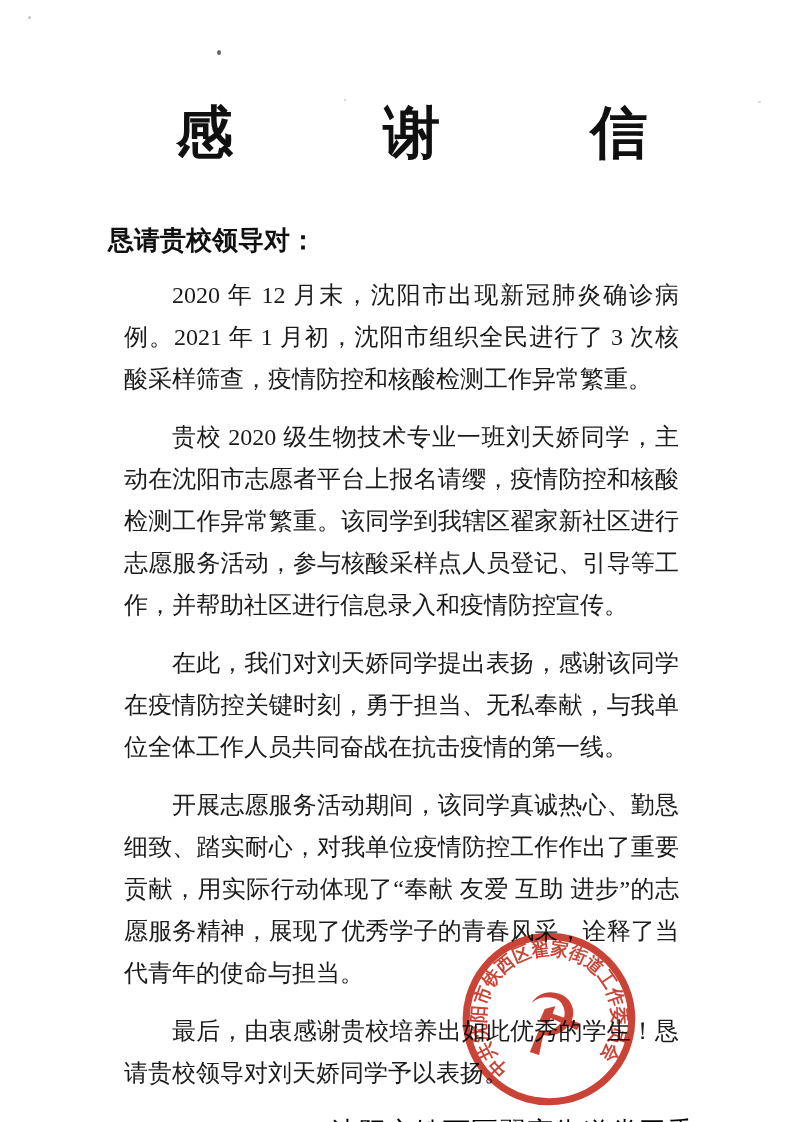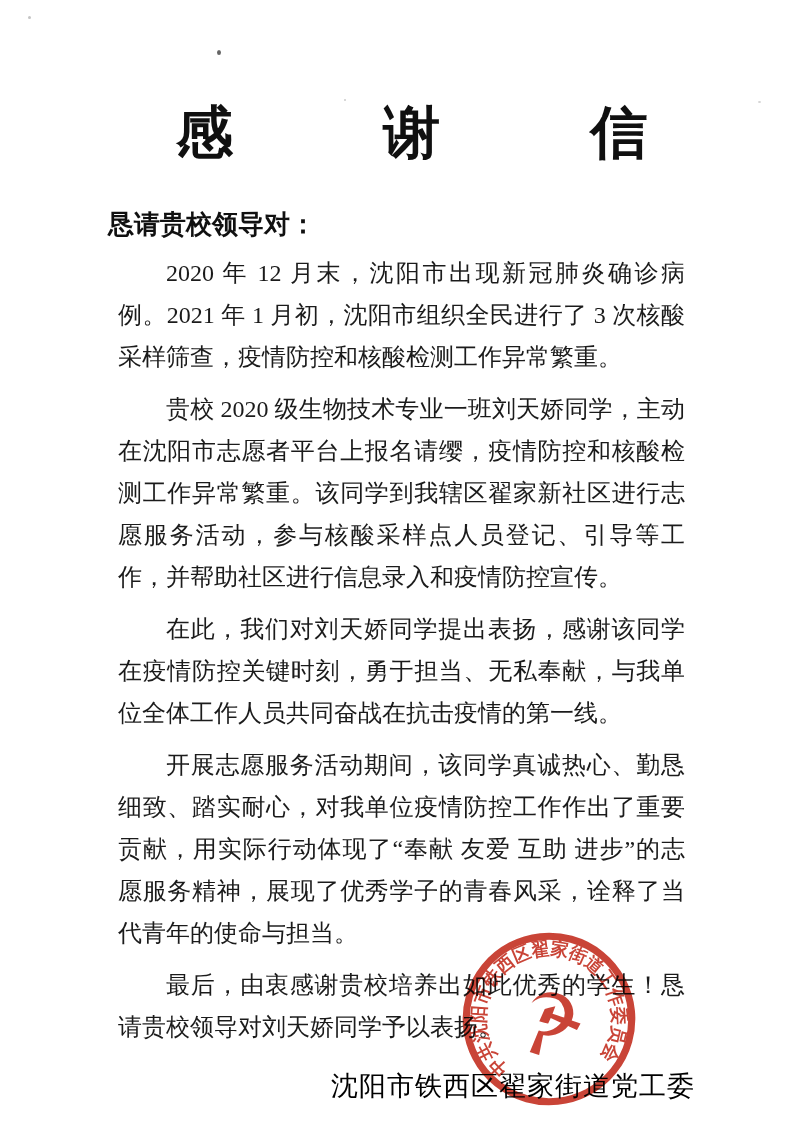--- a/index.html
+++ b/index.html
@@ -14,41 +14,41 @@
     margin: 0 auto;
     background: #ffffff;
     overflow: hidden;
     color: #151515;
     font-family: "Liberation Serif", serif;
   }
   .content {
     padding: 100px 104px 0 108px;
   }
   .title {
-    margin: 0 0 40px 0;
+    margin: 0 0 56px 0;
     text-align: center;
     font-family: "Liberation Serif", serif;
     font-weight: 900;
     font-size: 57px;
     line-height: 1.15;
     letter-spacing: 68px;
     text-indent: 68px; 
     white-space: nowrap;
     color: #101010;
   }
   .salutation {
     margin: 0 0 6px 0;
     font-family: "Liberation Sans", sans-serif;
     font-weight: 700;
     font-size: 26px;
     line-height: 36px;
     color: #101010;
   }
   .letter-body .para {
-    margin: 10px;
+    margin: 16px;
     font-size: 24px;
     line-height: 42px;
     text-indent: 2em;
     text-align: justify;
     text-justify: inter-ideograph;
     word-break: break-all;
     color: #1b1b1b;
   }
   .letter-body .para .seg-bold {
     font-weight: 400;

